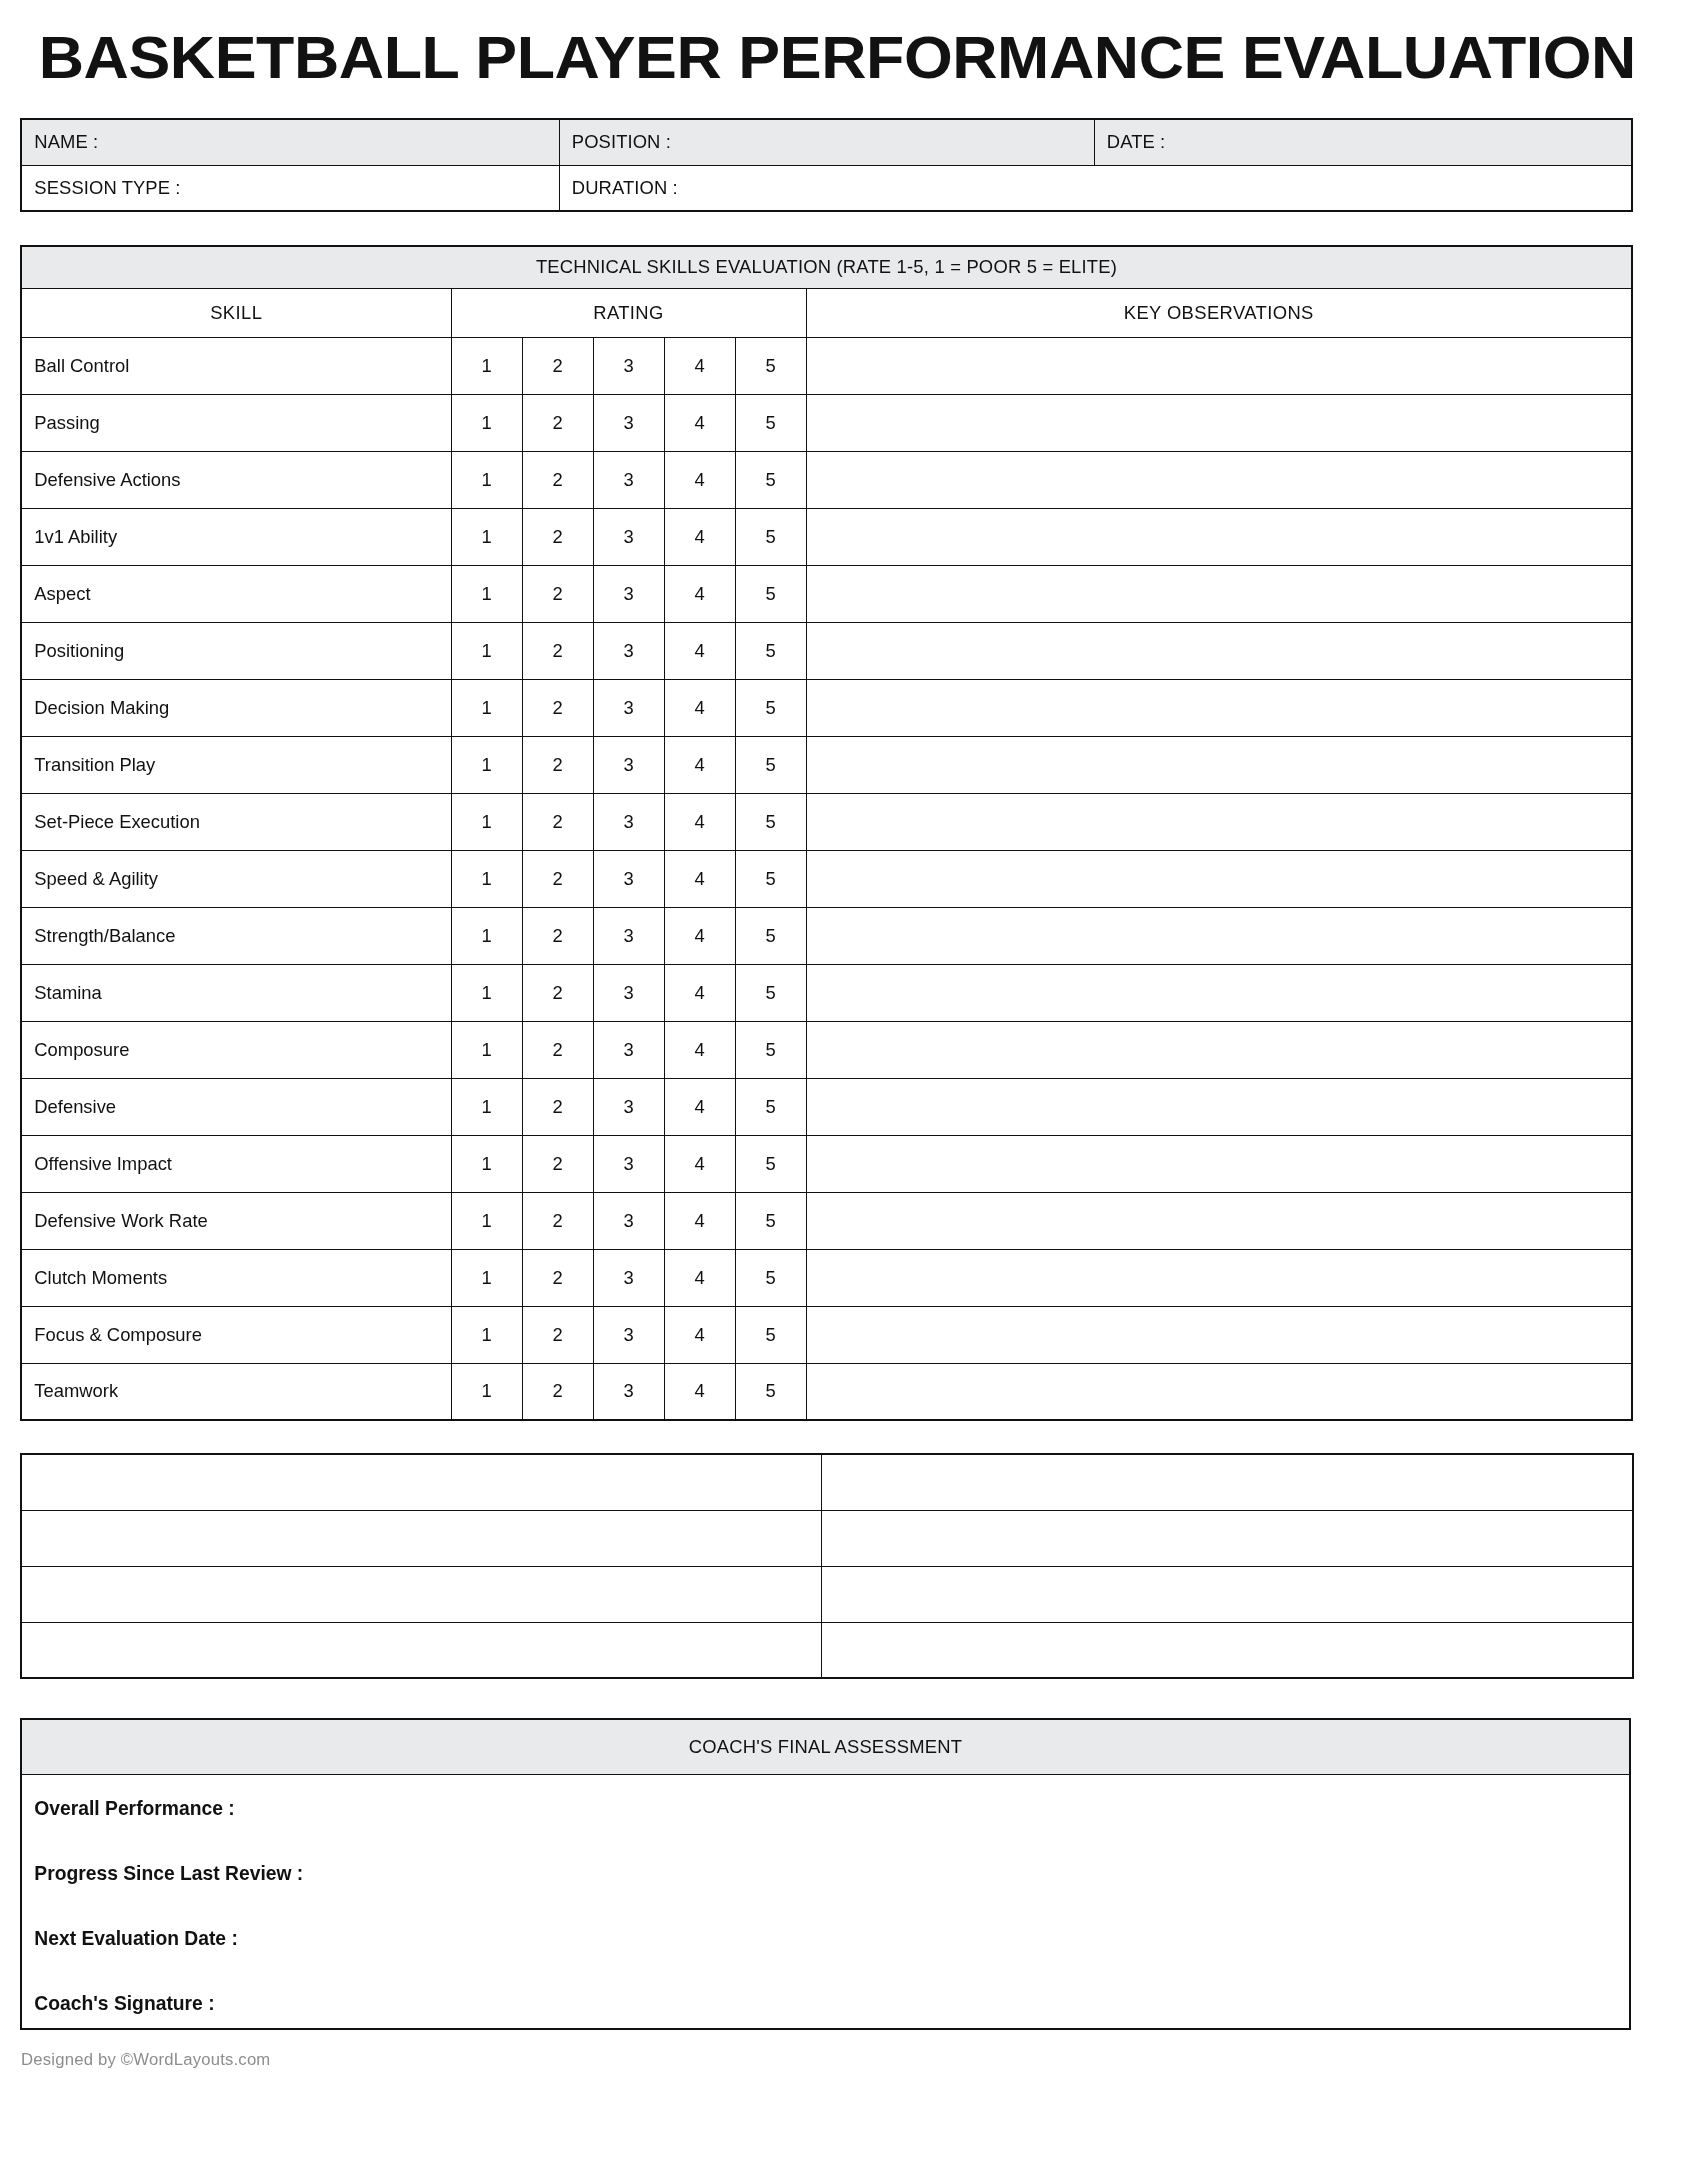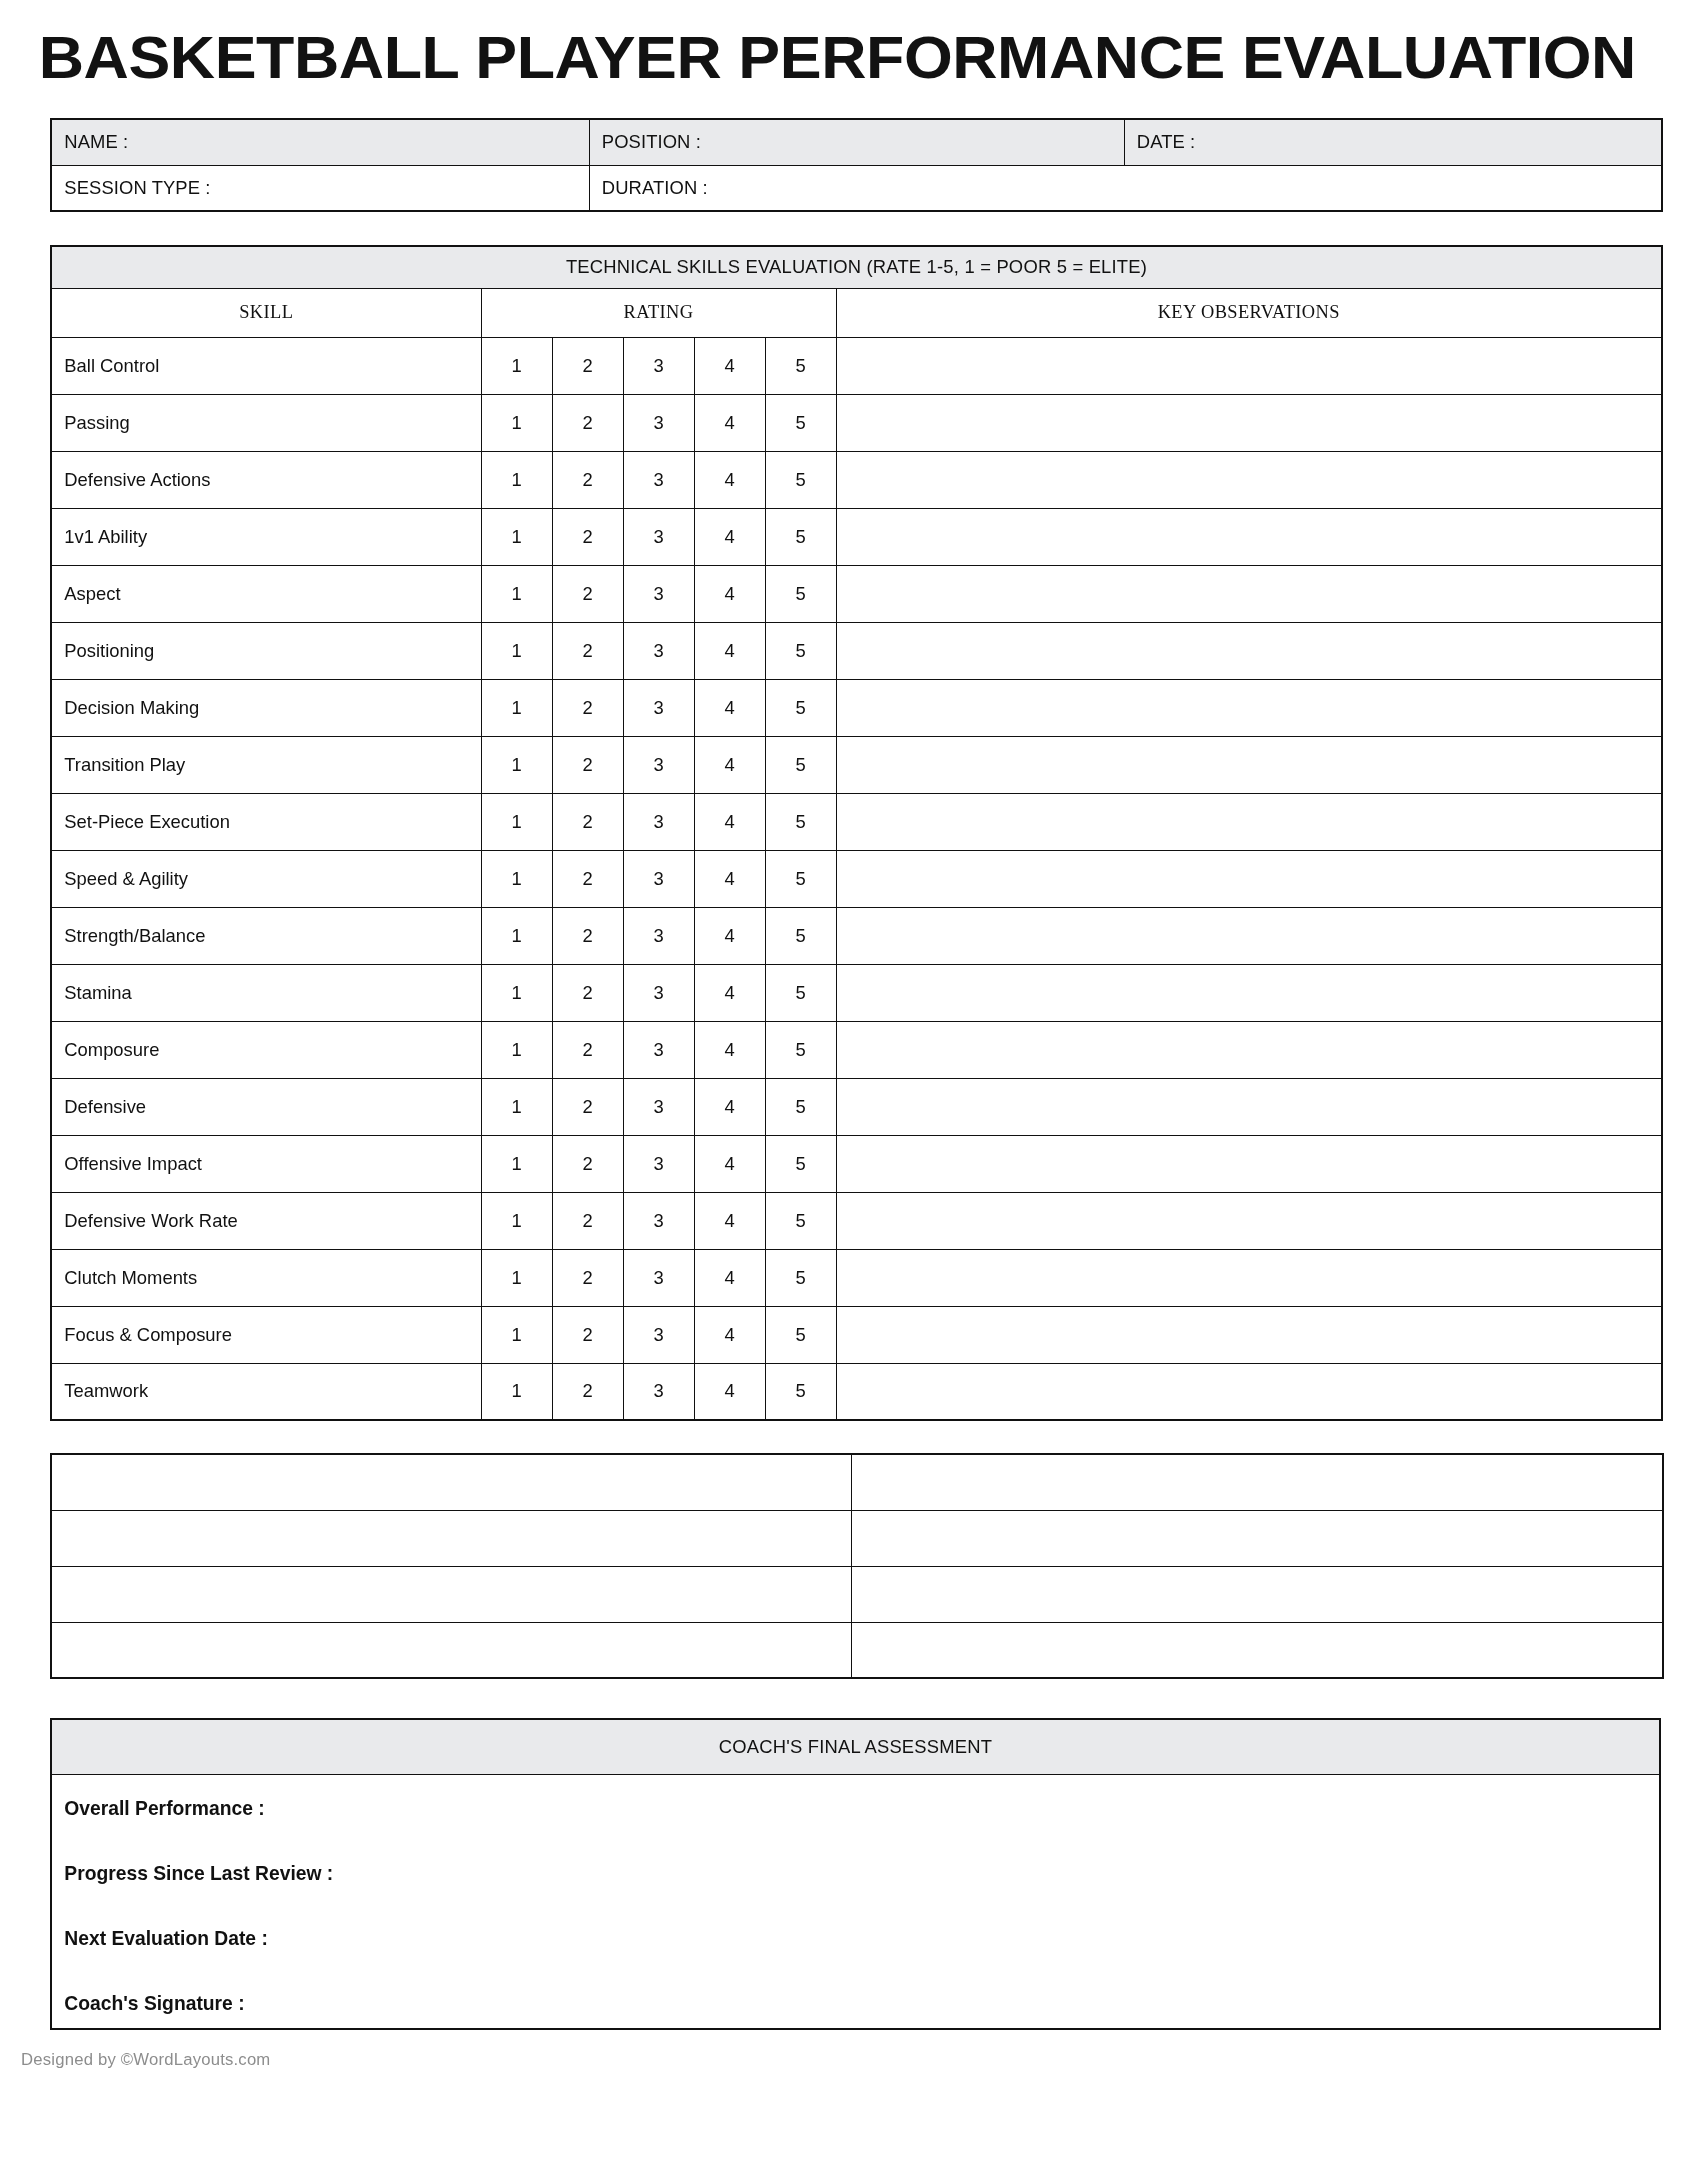--- a/index.html
+++ b/index.html
@@ -25,21 +25,21 @@
     letter-spacing: -0.4px;
     color: #121212;
     padding: 28px 0 0 37px;
     white-space: nowrap;
     transform: scaleX(1.045);
     transform-origin: left center;
   }
 
   
   .sheet {
-    margin: 0 50px;
+    margin: 0 20px;
     border: 2.6px solid #111111;
     border-collapse: collapse;
     width: calc(1685px - 74px);
     table-layout: fixed;
   }
   .sheet td, .sheet th {
     border: 1.8px solid #111111;
     padding: 0 12.3px;
     font-size: 18.4px;
     font-weight: 400;
@@ -52,21 +52,20 @@
     text-align: center !important;
     font-weight: 700;
     font-size: 18.4px;
     letter-spacing: 0.2px;
   }
   .colhead {
     text-align: center !important;
     font-weight: 400;
     font-size: 18.4px;
     letter-spacing: 0.4px;
-    font-family: Liberation Serif, serif;
   }
   .fieldlabel {
     font-weight: 700;
     font-size: 18.4px;
     letter-spacing: 0.1px;
   }
   .ratecell {
     text-align: center !important;
     font-size: 18.4px;
     padding: 0 !important;

